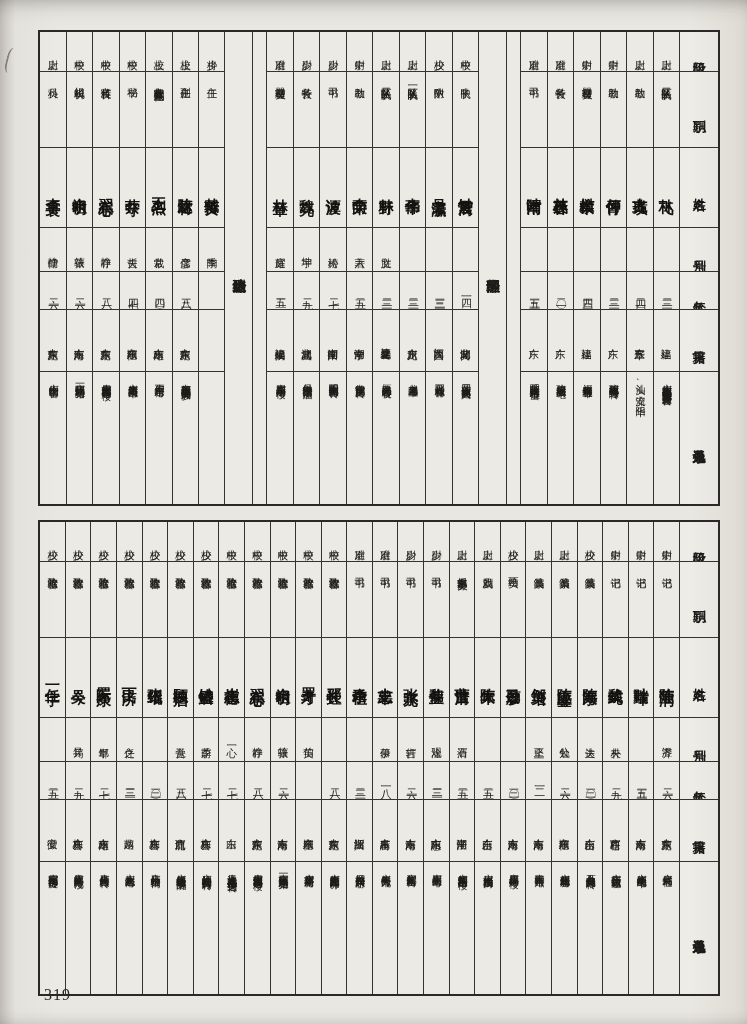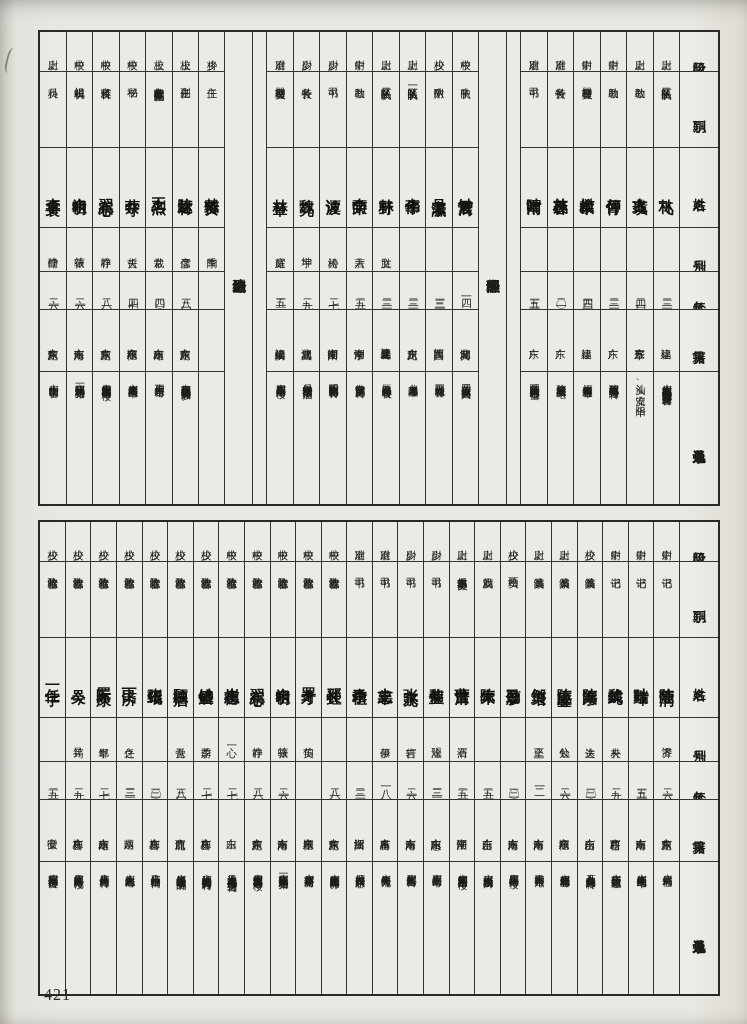--- a/index.html
+++ b/index.html
@@ -508,14 +508,14 @@
         <div class="cell c-rank">少校</div>
         <div class="cell c-pos">政治教官</div>
         <div class="cell c-name">任一宇</div>
         <div class="cell c-alias"></div>
         <div class="cell c-age">二五</div>
         <div class="cell c-native">安徽</div>
         <div class="cell c-addr">广州第四军部徐涟转</div>
       </div>
     </div>
 
-  <div class="page-number">421</div>
+  <div class="page-number">319</div>
 </div>
 
 </body></html>

